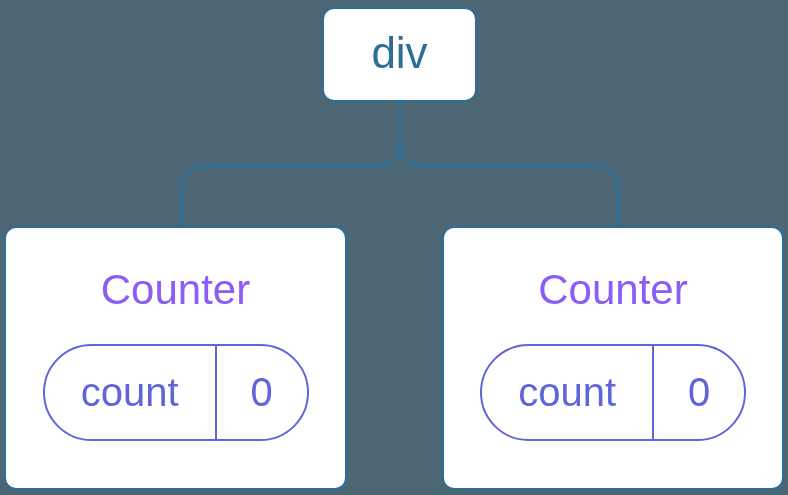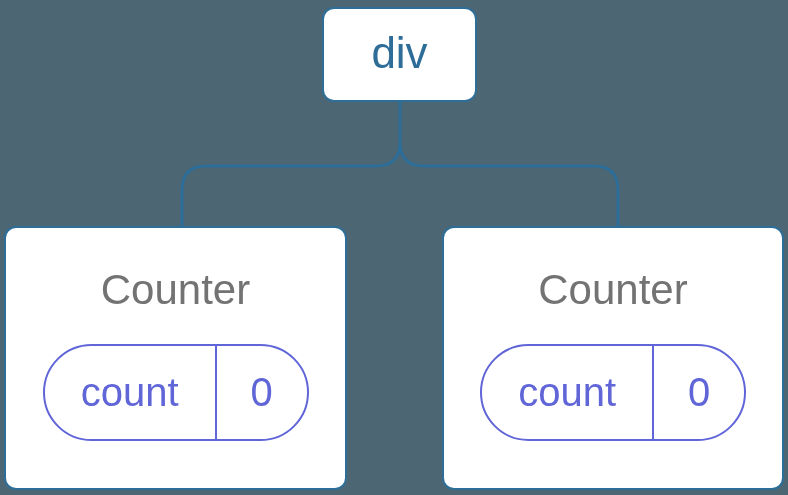--- a/index.html
+++ b/index.html
@@ -45,21 +45,21 @@
     display: flex;
     flex-direction: column;
     align-items: center;
   }
   .card-left  { left: 4px;   width: 343px; }
   .card-right { left: 442px; width: 342px; }
   .card-title {
     margin-top: 38px;
     font-size: 42px;
     line-height: 1.15;
-    color: #737373;
+    color: #8b5cf6;
   }
   .state-pill {
     margin-top: 30px;
     width: 266px;
     height: 97px;
     box-sizing: border-box;
     border: 2px solid #6065D8;
     border-radius: 50px;
     display: flex;
     color: #6065D8;

